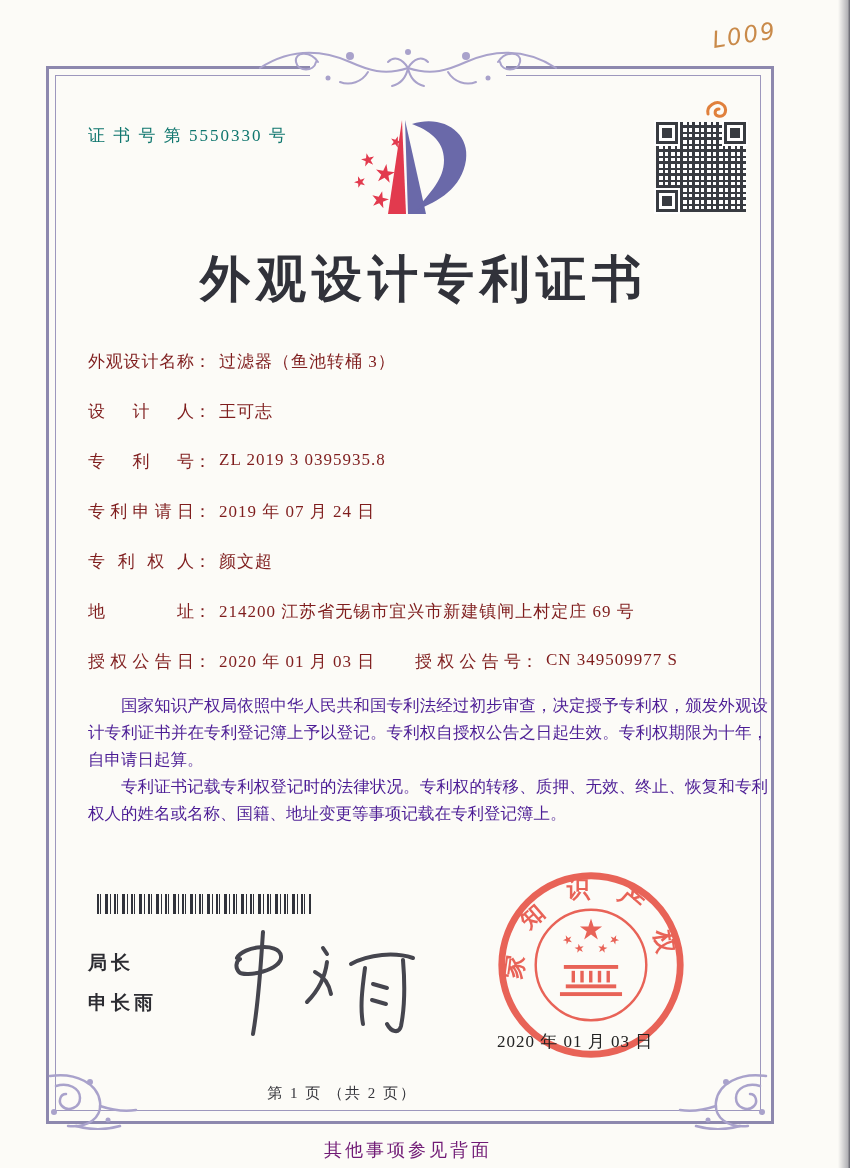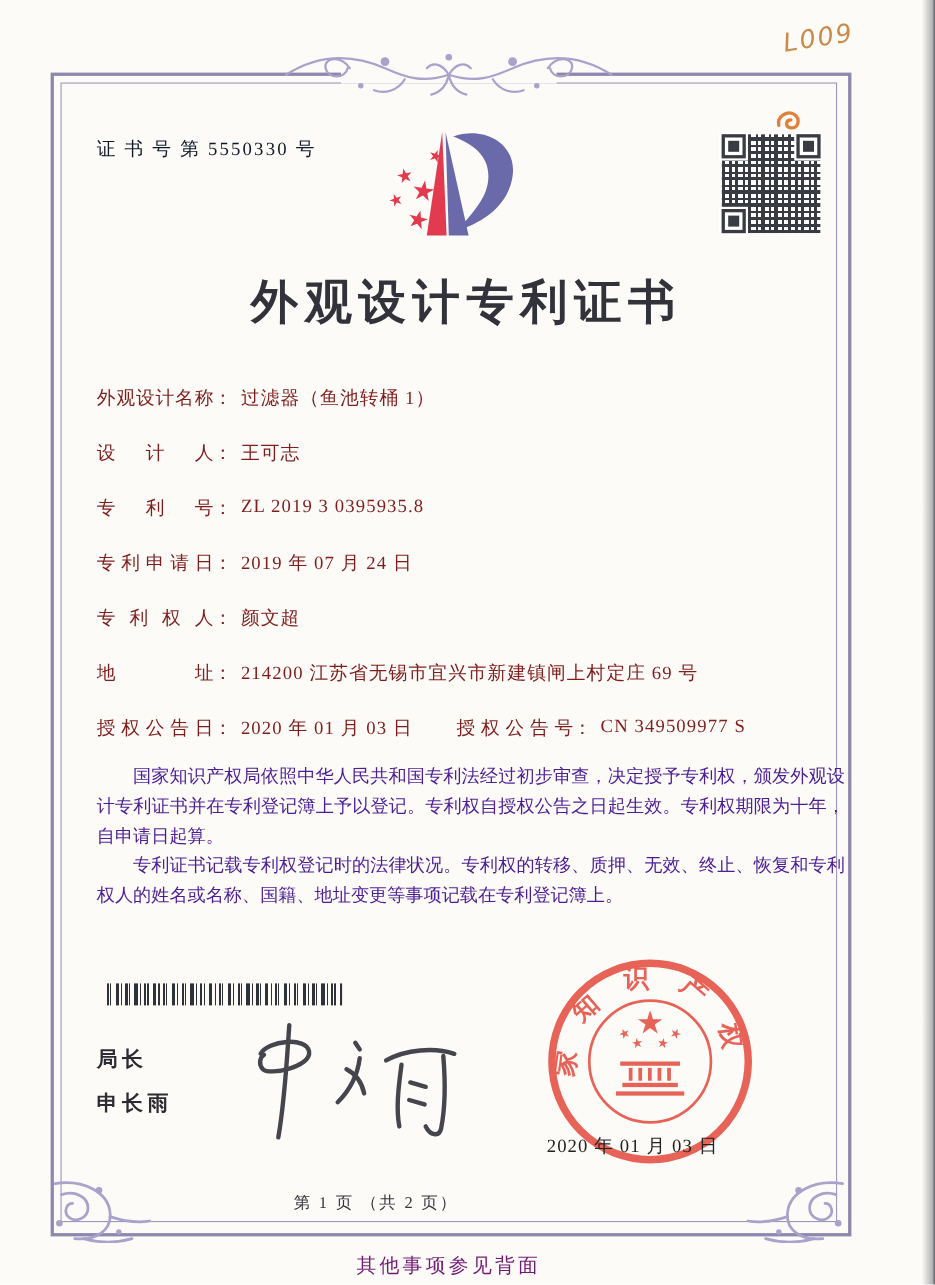--- a/index.html
+++ b/index.html
@@ -5,35 +5,35 @@
   html,body{margin:0;padding:0;}
   .page{position:relative;width:850px;height:1168px;background:#fcfbf7;overflow:hidden;
         font-family:"Liberation Serif","DejaVu Serif",serif;color:#2e2e34;}
   
   .frame-outer{position:absolute;left:46px;top:66px;width:722px;height:1052px;border:3px solid #8d88ae;}
   .frame-inner{position:absolute;left:55px;top:75px;width:704px;height:1034px;border:1px solid #9d97bd;}
   .scan-edge{position:absolute;right:0;top:0;width:12px;height:1168px;
              background:linear-gradient(90deg,rgba(150,150,160,0),rgba(120,120,130,.55) 80%,#5d5d66);}
   .ornament{position:absolute;pointer-events:none;}
   
-  .cert-no{position:absolute;left:88px;top:124px;font-size:17px;letter-spacing:2px;color:#0f172a;}
+  .cert-no{position:absolute;left:88px;top:124px;font-size:17px;letter-spacing:2px;color:#0f766e;}
   .annotation{position:absolute;left:712px;top:22px;font-size:23px;color:#c98a4a;
               font-family:"DejaVu Sans",sans-serif;font-style:italic;transform:rotate(-9deg);letter-spacing:2px;}
   .logo{position:absolute;left:338px;top:112px;}
   .qr{position:absolute;left:656px;top:122px;width:90px;height:90px;background:
       repeating-linear-gradient(0deg,#383b41 0 3px,transparent 3px 6px,#383b41 6px 8px,transparent 8px 12px),
       repeating-linear-gradient(90deg,#383b41 0 3px,#fff 3px 7px,#383b41 7px 9px,#fff 9px 12px);
       outline:4px solid #fcfbf7;}
   .qr .f{position:absolute;width:16px;height:16px;border:3px solid #383b41;background:#fff;box-shadow:0 0 0 2px #fff;}
   .qr .f::after{content:"";position:absolute;inset:3px;background:#383b41;}
   .qr .tl{left:0;top:0}.qr .tr{right:0;top:0}.qr .bl{left:0;bottom:0}
   .stamp-squiggle{position:absolute;left:704px;top:98px;}
   
   .title{position:absolute;left:46px;top:246px;width:756px;text-align:center;
-         font-size:43px;font-weight:bold;letter-spacing:6px;color:#31323a;}
+         font-size:50px;font-weight:bold;letter-spacing:6px;color:#31323a;}
   
   .fields{position:absolute;left:88px;top:350px;width:690px;font-size:17px;color:#7f1d1d;}
   .frow{position:relative;height:50px;display:flex;align-items:flex-start;}
   .flabel{display:inline-block;width:106px;text-align:justify;text-align-last:justify;}
   .fcolon{display:inline-block;margin:0 8px 0 0;}
   .fvalue{letter-spacing:1px;}
   .pair2{position:absolute;left:327px;top:0;display:flex;}
   
   .paras{position:absolute;left:88px;top:692px;width:680px;font-size:16.5px;line-height:27px;
          text-align:justify;color:#4c1d95;}
@@ -141,21 +141,21 @@
   <svg class="stamp-squiggle" width="28" height="24" viewBox="0 0 28 24">
     <path d="M4,16 C2,8 12,2 18,6 C24,10 22,20 14,18 C10,17 10,11 15,11" fill="none" stroke="#e0803c" stroke-width="3" stroke-linecap="round"></path>
   </svg>
 
   <div class="title">外观设计专利证书</div>
 
   <div class="fields">
     <div class="frow">
       <span class="flabel">外观设计名称</span>
         <span class="fcolon">：</span>
-      <span class="fvalue">过滤器（鱼池转桶 1）</span>
+      <span class="fvalue">过滤器（鱼池转桶 3）</span>
     </div>
     <div class="frow">
       <span class="flabel">设计人</span>
         <span class="fcolon">：</span>
       <span class="fvalue">王可志</span>
     </div>
     <div class="frow">
       <span class="flabel">专利号</span>
         <span class="fcolon">：</span>
       <span class="fvalue">ZL 2019 3 0395935.8</span>

